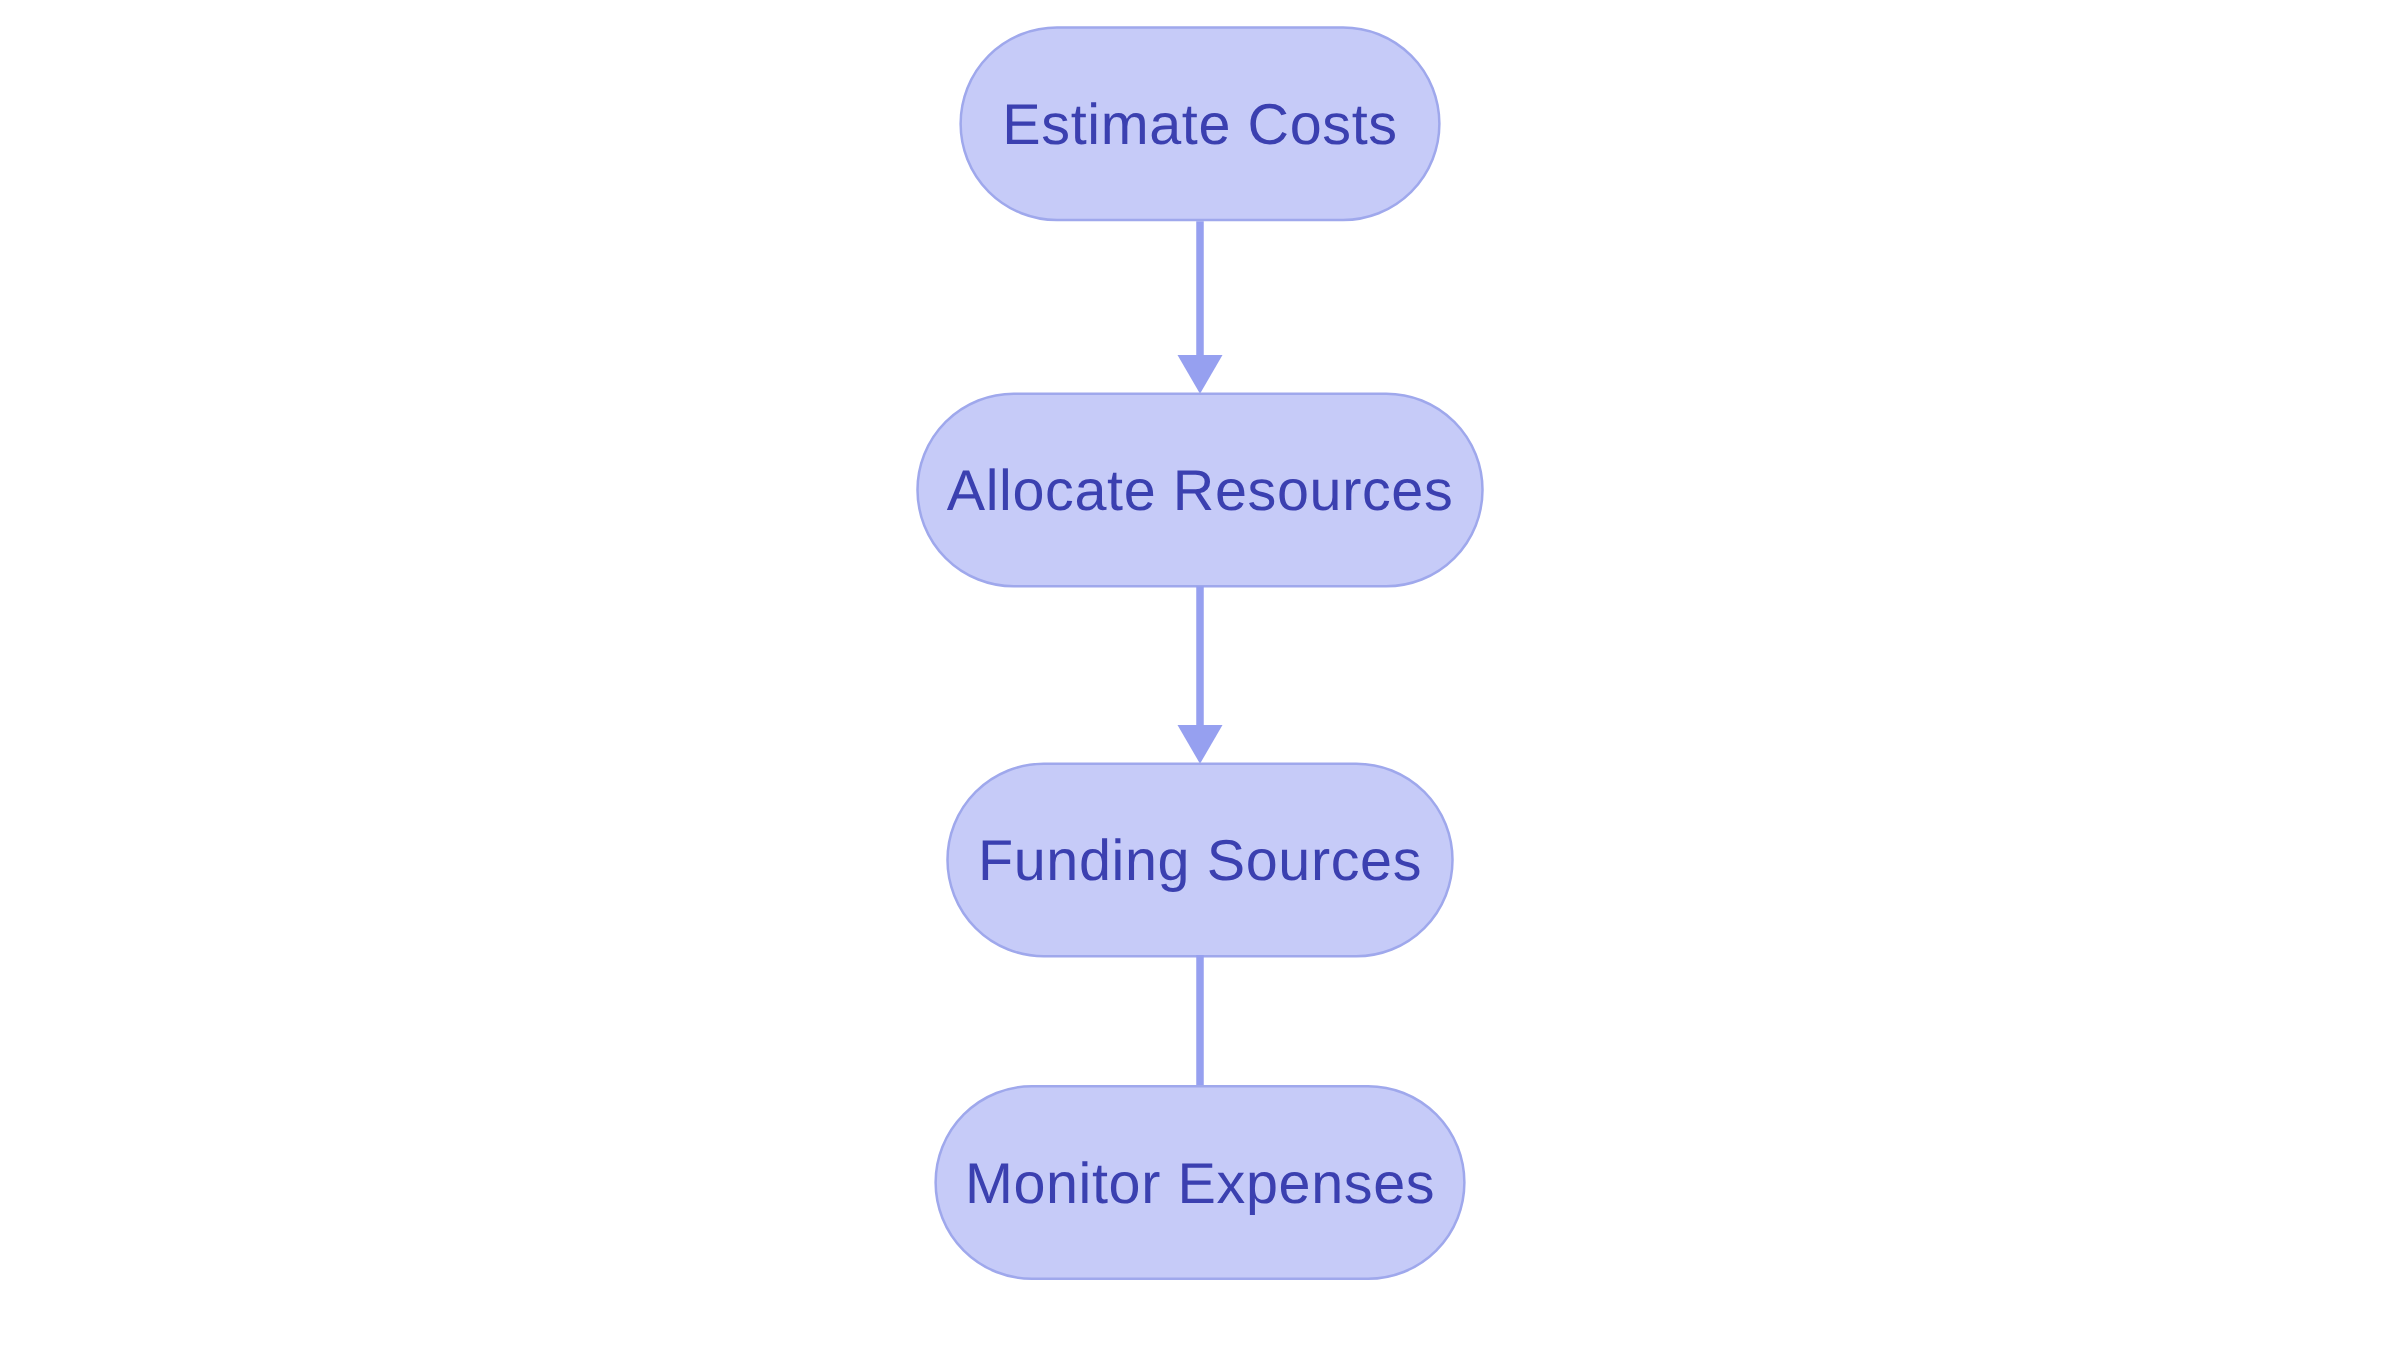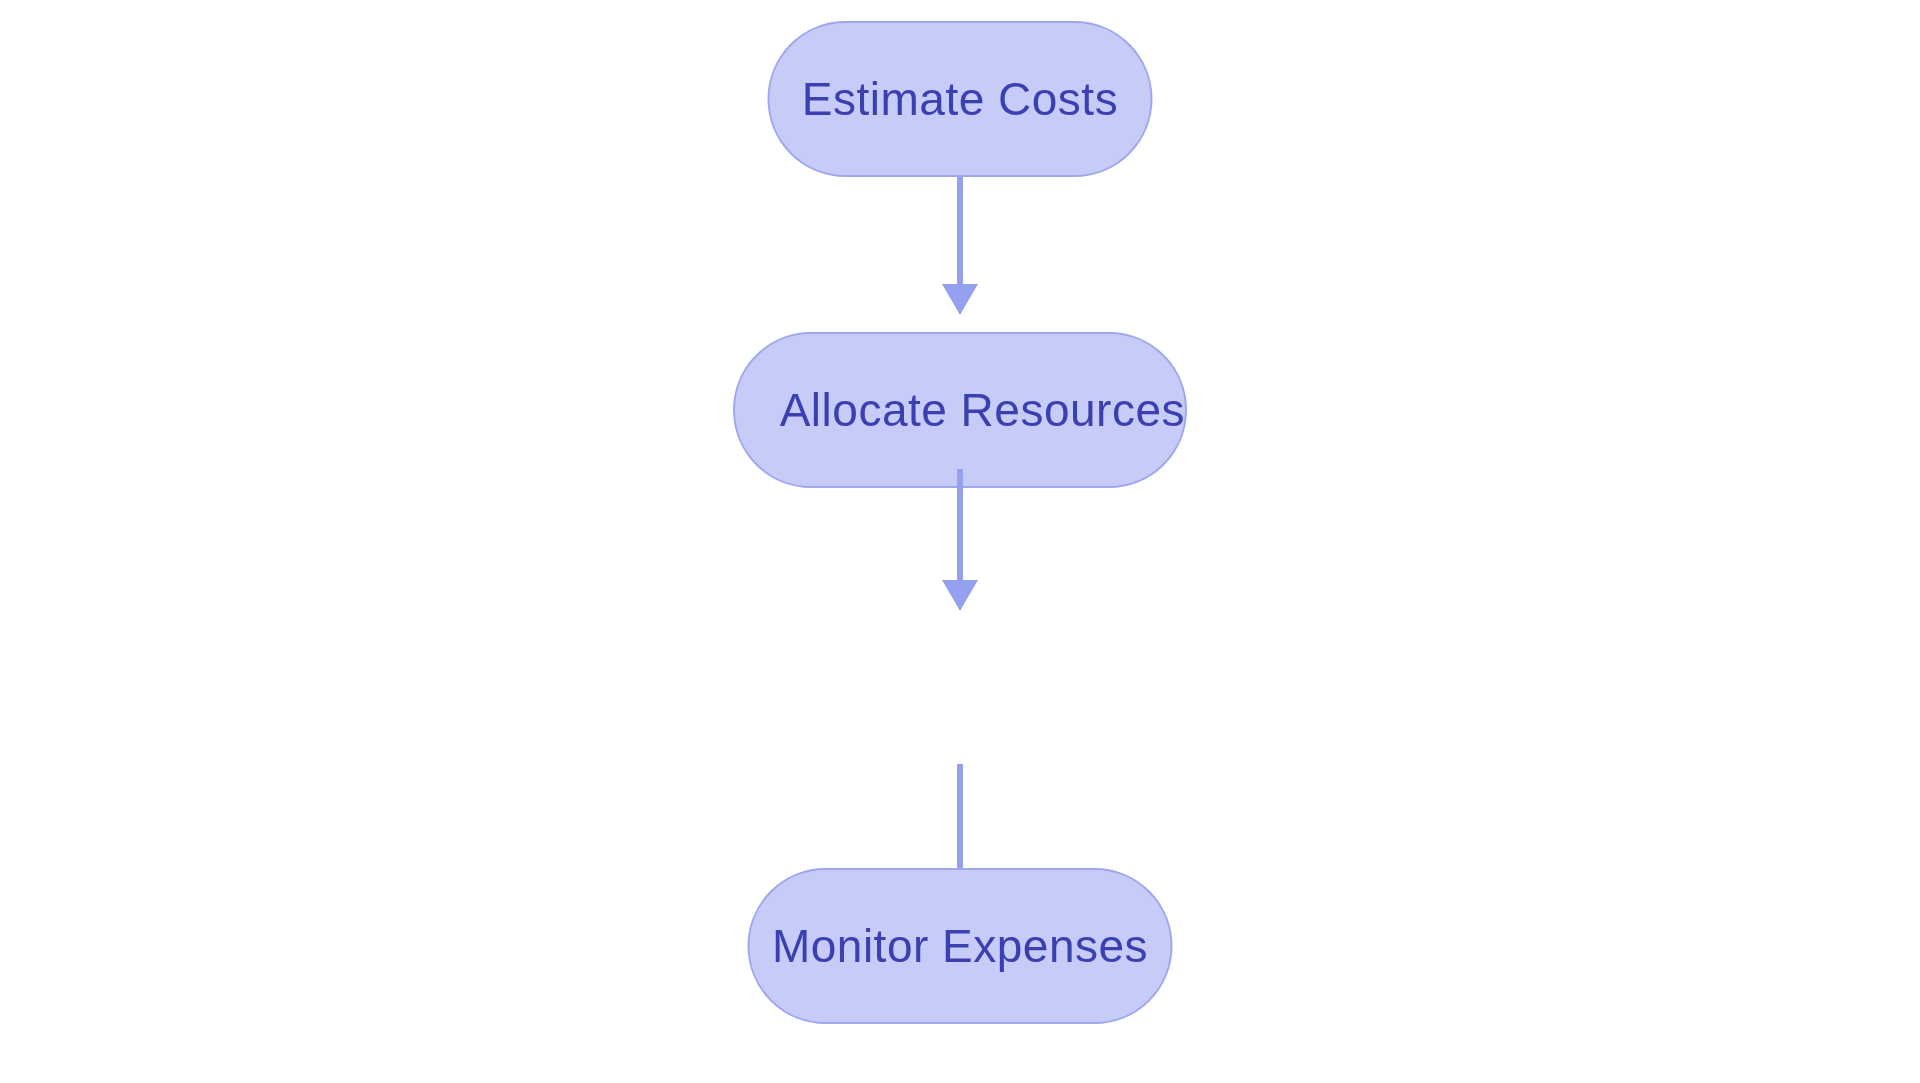--- a/index.html
+++ b/index.html
@@ -31,21 +31,21 @@
     justify-content: center;
   }
   .node-label {
     color: var(--node_text, #3b40b0);
     font-size: 46px;
     letter-spacing: 0.5px;
     white-space: nowrap;
     user-select: none;
   }
   .node-1 { top: 21px;  width: 385px; }
-  .node-2 { top: 332px; width: 454px; justify-content: flex-end; }
+  .node-2 { top: 314px; width: 454px; }
   .node-3 { top: 610px; width: 406px; }
   .node-4 { top: 868px; width: 425px; }
 
   .edge {
     position: absolute;
     left: 50%;
     transform: translateX(-50%);
     width: 36px;
     display: flex;
     flex-direction: column;
@@ -84,20 +84,23 @@
 
   <div class="node node-2">
     <span class="node-label">Allocate Resources</span>
   </div>
 
   <div class="edge edge-2">
     <div class="edge-line"></div>
     <div class="edge-arrowhead"></div>
   </div>
 
+  <div class="node node-3">
+    <span class="node-label">Funding Sources</span>
+  </div>
 
   <div class="edge edge-3">
     <div class="edge-line"></div>
     <div class="edge-arrowhead"></div>
   </div>
 
   <div class="node node-4">
     <span class="node-label">Monitor Expenses</span>
   </div>
 

